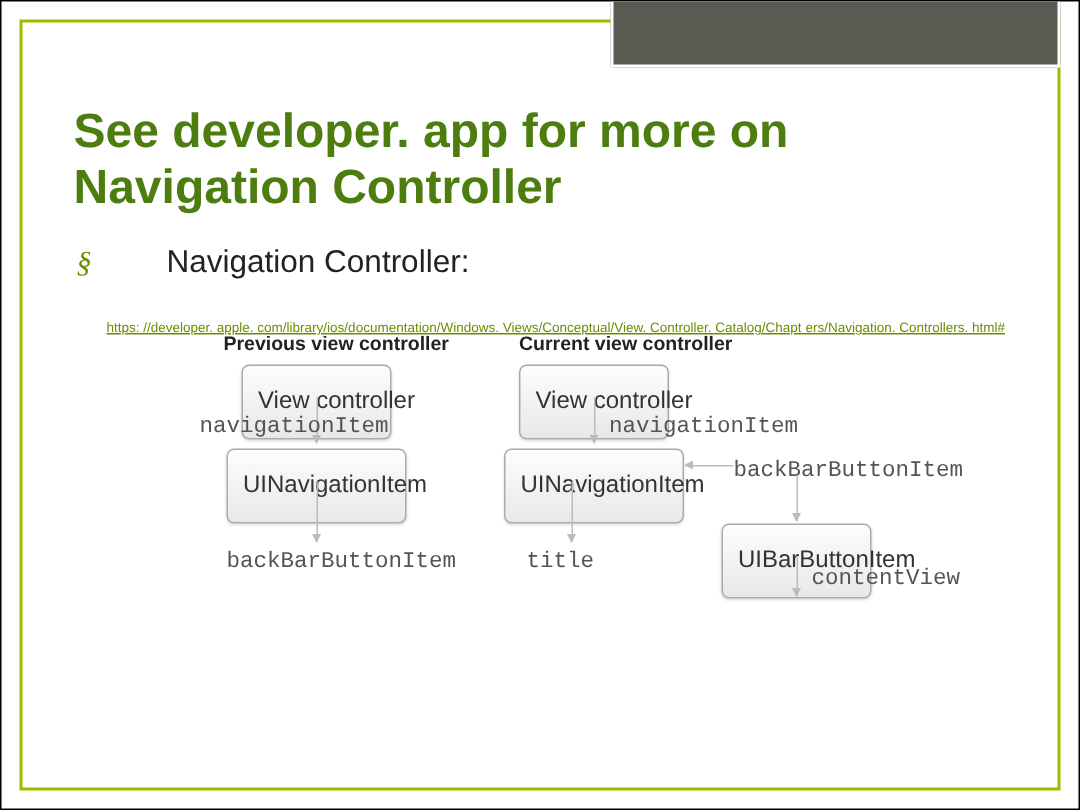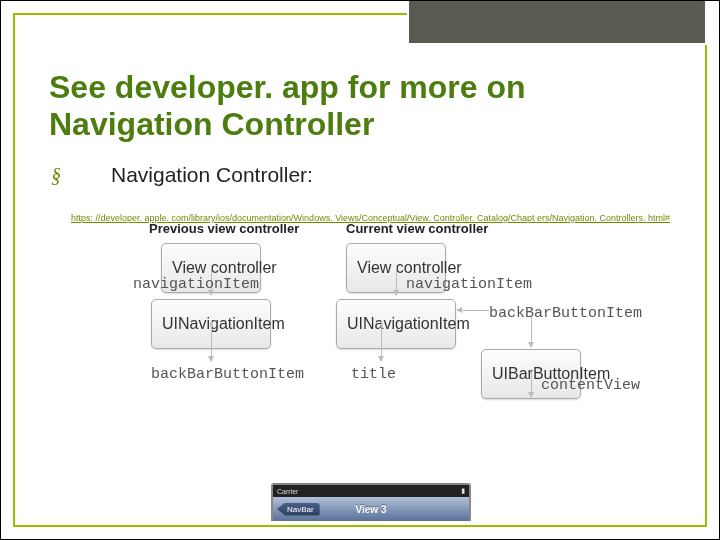--- a/index.html
+++ b/index.html
@@ -211,23 +211,13 @@
   <div class="label" style="left:358px; top:84px;">backBarButtonItem</div>
 
   <div class="arrow-v" style="left:400px; top:96px; height:30px;"></div>
 
   <div class="node" style="left:350px; top:128px; width:100px;">UIBarButtonItem</div>
 
   <div class="arrow-v" style="left:400px; top:150px; height:26px;"></div>
   <div class="label" style="left:410px; top:156px;">contentView</div>
 
 
-  <div class="phone">
-    <div class="statusbar">
-      <span>Carrier</span>
-      <span>▮</span>
-    </div>
-    <div class="navbar">
-      <div class="back-btn">NavBar</div>
-      <div class="nav-title">View 3</div>
-    </div>
-  </div>
 </div>
 
 </body></html>

